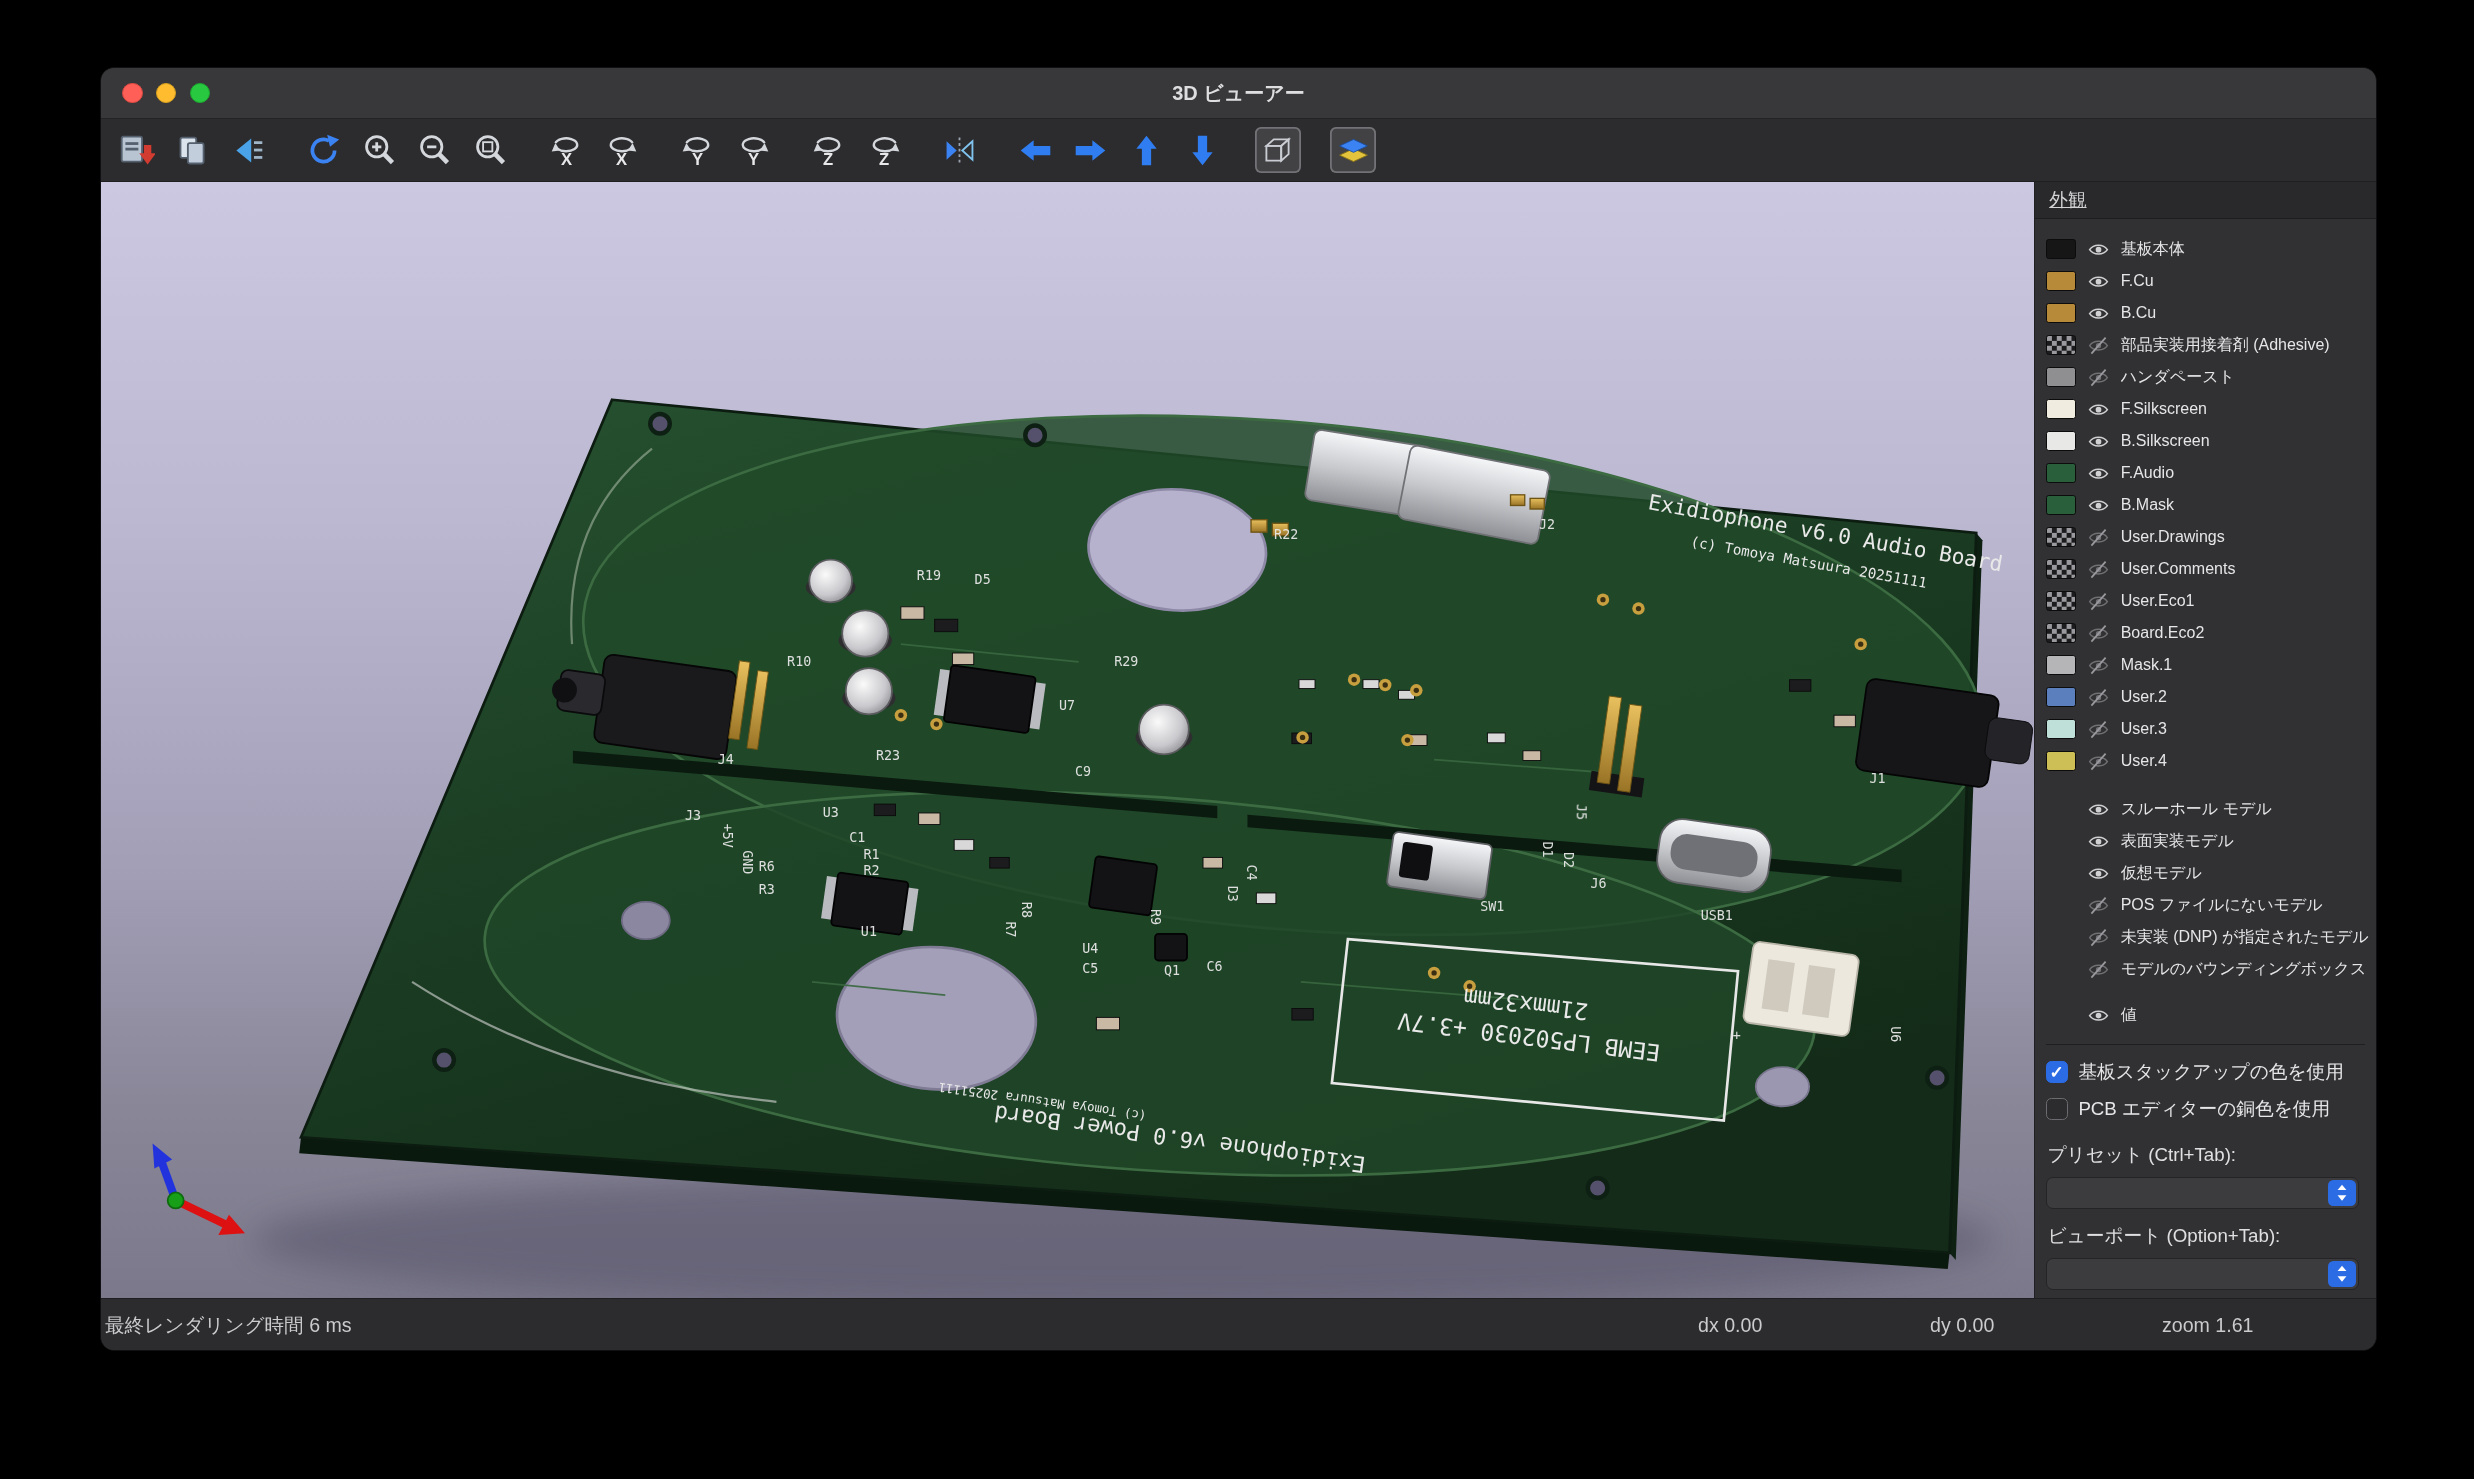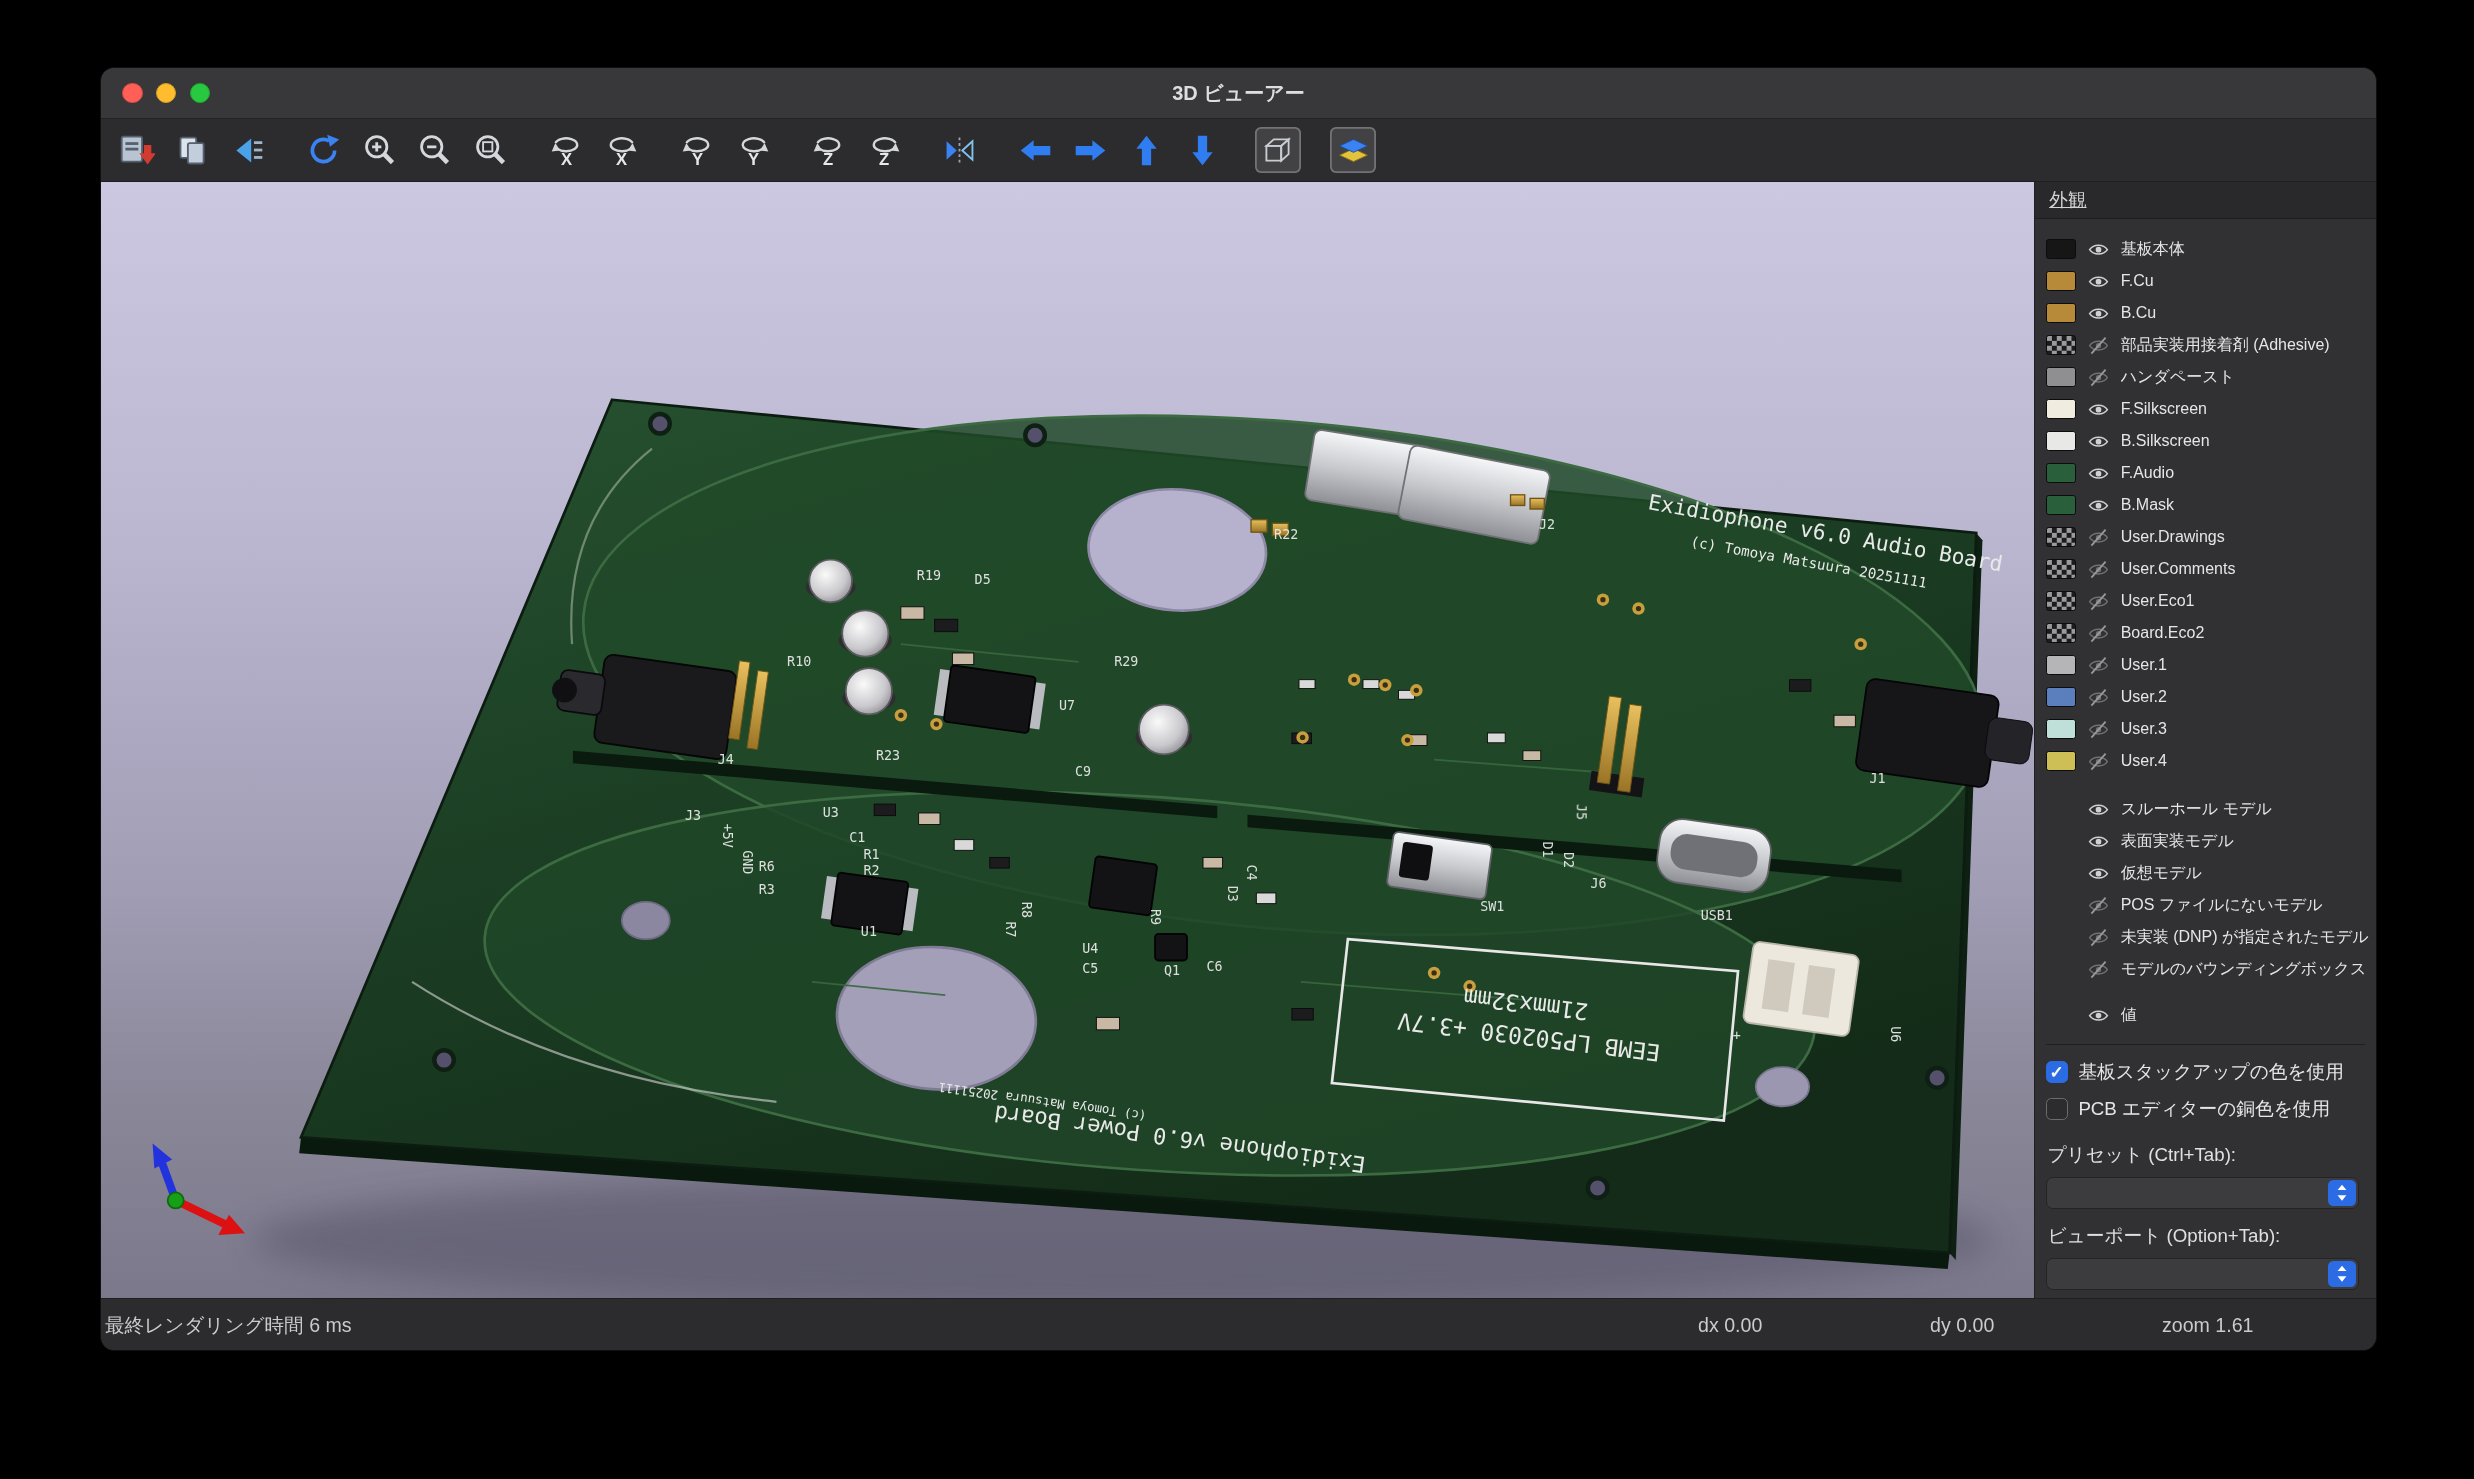--- a/index.html
+++ b/index.html
@@ -638,21 +638,21 @@
             </div>
             <div class="prow">
               <span class="swatch" style="background: rgb(181, 181, 183);"></span>
               <span class="eye">
                 <svg viewBox="0 0 24 24">
                   <path d="M2 12C6.5 5.5 17.5 5.5 22 12C17.5 18.5 6.5 18.5 2 12Z" fill="none" stroke="#717175" stroke-width="1.6"></path>
                   <circle cx="12" cy="12" r="3" fill="#717175"></circle>
                   <line x1="4" y1="21" x2="20" y2="3" stroke="#9a9a9e" stroke-width="2"></line>
                 </svg>
               </span>
-              <span class="plabel">User.1</span>
+              <span class="plabel">Mask.1</span>
             </div>
             <div class="prow">
               <span class="swatch" style="background: rgb(91, 127, 189);"></span>
               <span class="eye">
                 <svg viewBox="0 0 24 24">
                   <path d="M2 12C6.5 5.5 17.5 5.5 22 12C17.5 18.5 6.5 18.5 2 12Z" fill="none" stroke="#717175" stroke-width="1.6"></path>
                   <circle cx="12" cy="12" r="3" fill="#717175"></circle>
                   <line x1="4" y1="21" x2="20" y2="3" stroke="#9a9a9e" stroke-width="2"></line>
                 </svg>
               </span>

